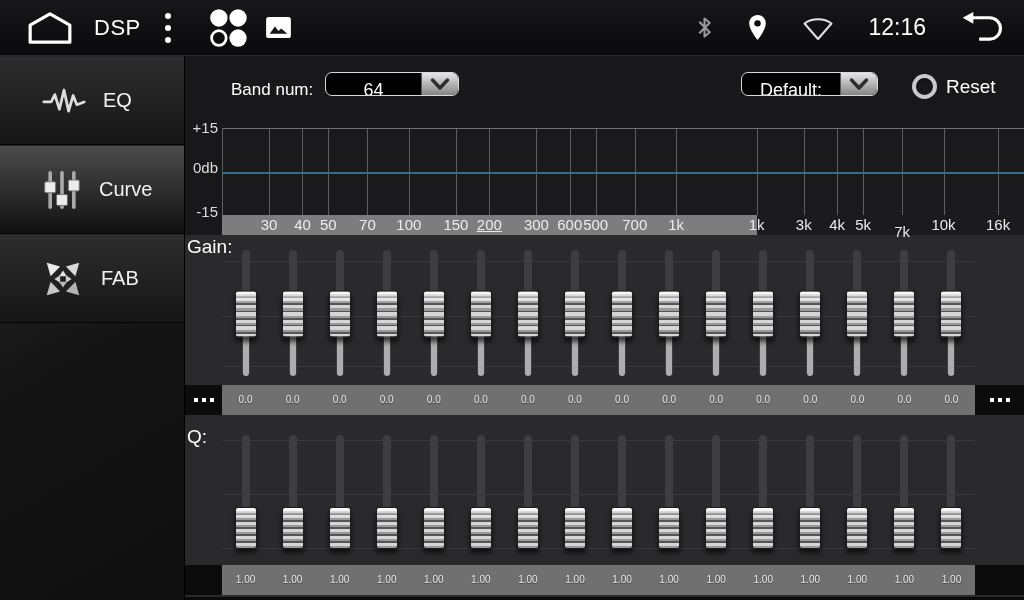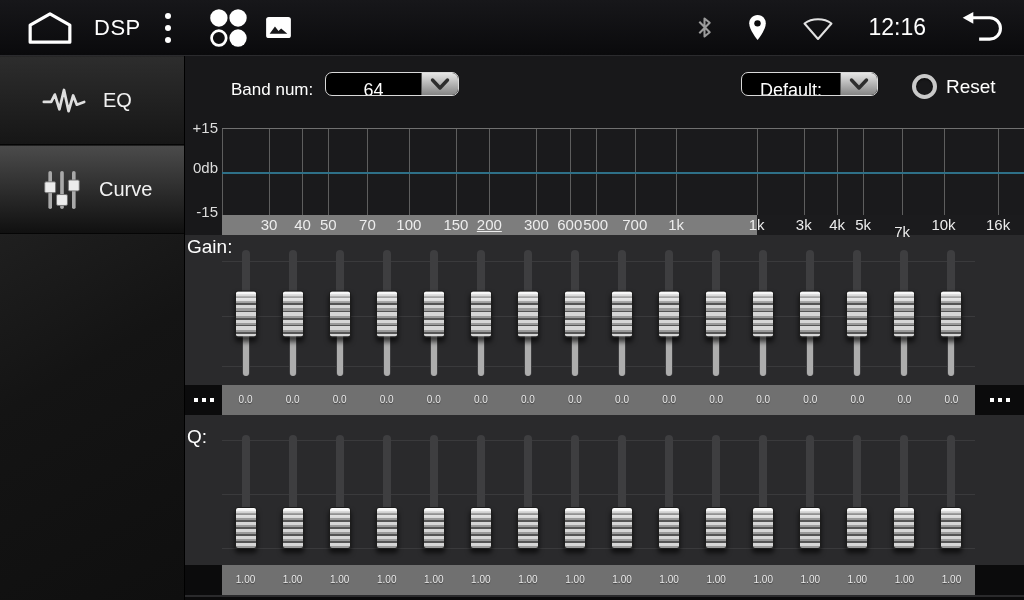--- a/index.html
+++ b/index.html
@@ -175,20 +175,35 @@
           <rect x="7" y="3" width="4" height="42" rx="2" fill="#a9a9a9"></rect>
           <rect x="20" y="3" width="4" height="42" rx="2" fill="#a9a9a9"></rect>
           <rect x="33" y="3" width="4" height="42" rx="2" fill="#a9a9a9"></rect>
           <rect x="3" y="15" width="12" height="12" rx="1.5" fill="#ececec" stroke="#6e6e6e"></rect>
           <rect x="16" y="29" width="12" height="12" rx="1.5" fill="#ececec" stroke="#6e6e6e"></rect>
           <rect x="29" y="13" width="12" height="12" rx="1.5" fill="#ececec" stroke="#6e6e6e"></rect>
         </svg>
       </span>
       <span class="side-label">Curve</span>
     </div>
+    <div class="side-item">
+      <span class="tb-icon">
+        <svg width="42" height="42" viewBox="0 0 44 44">
+          <path d="M5 5 L19 9 L9 19 Z" fill="#ececec"></path>
+          <path d="M39 5 L25 9 L35 19 Z" fill="#d9d9d9"></path>
+          <path d="M5 39 L9 25 L19 35 Z" fill="#c6c6c6"></path>
+          <path d="M39 39 L35 25 L25 35 Z" fill="#b4b4b4"></path>
+          <path d="M22 13 L18 19 H26 Z" fill="#e6e6e6"></path>
+          <path d="M22 31 L18 25 H26 Z" fill="#bdbdbd"></path>
+          <path d="M13 22 L19 18 V26 Z" fill="#d2d2d2"></path>
+          <path d="M31 22 L25 18 V26 Z" fill="#d2d2d2"></path>
+        </svg>
+      </span>
+      <span class="side-label">FAB</span>
+    </div>
   </div>
 
   <div class="main">
     <div class="top-zone"></div>
 
     <span class="ctrl-label lbl-band">Band num:</span>
     <div class="dropdown dd-band">
       <span class="dd-value">64</span>
       <span class="dd-btn">
         <svg width="20" height="14" viewBox="0 0 20 14">

